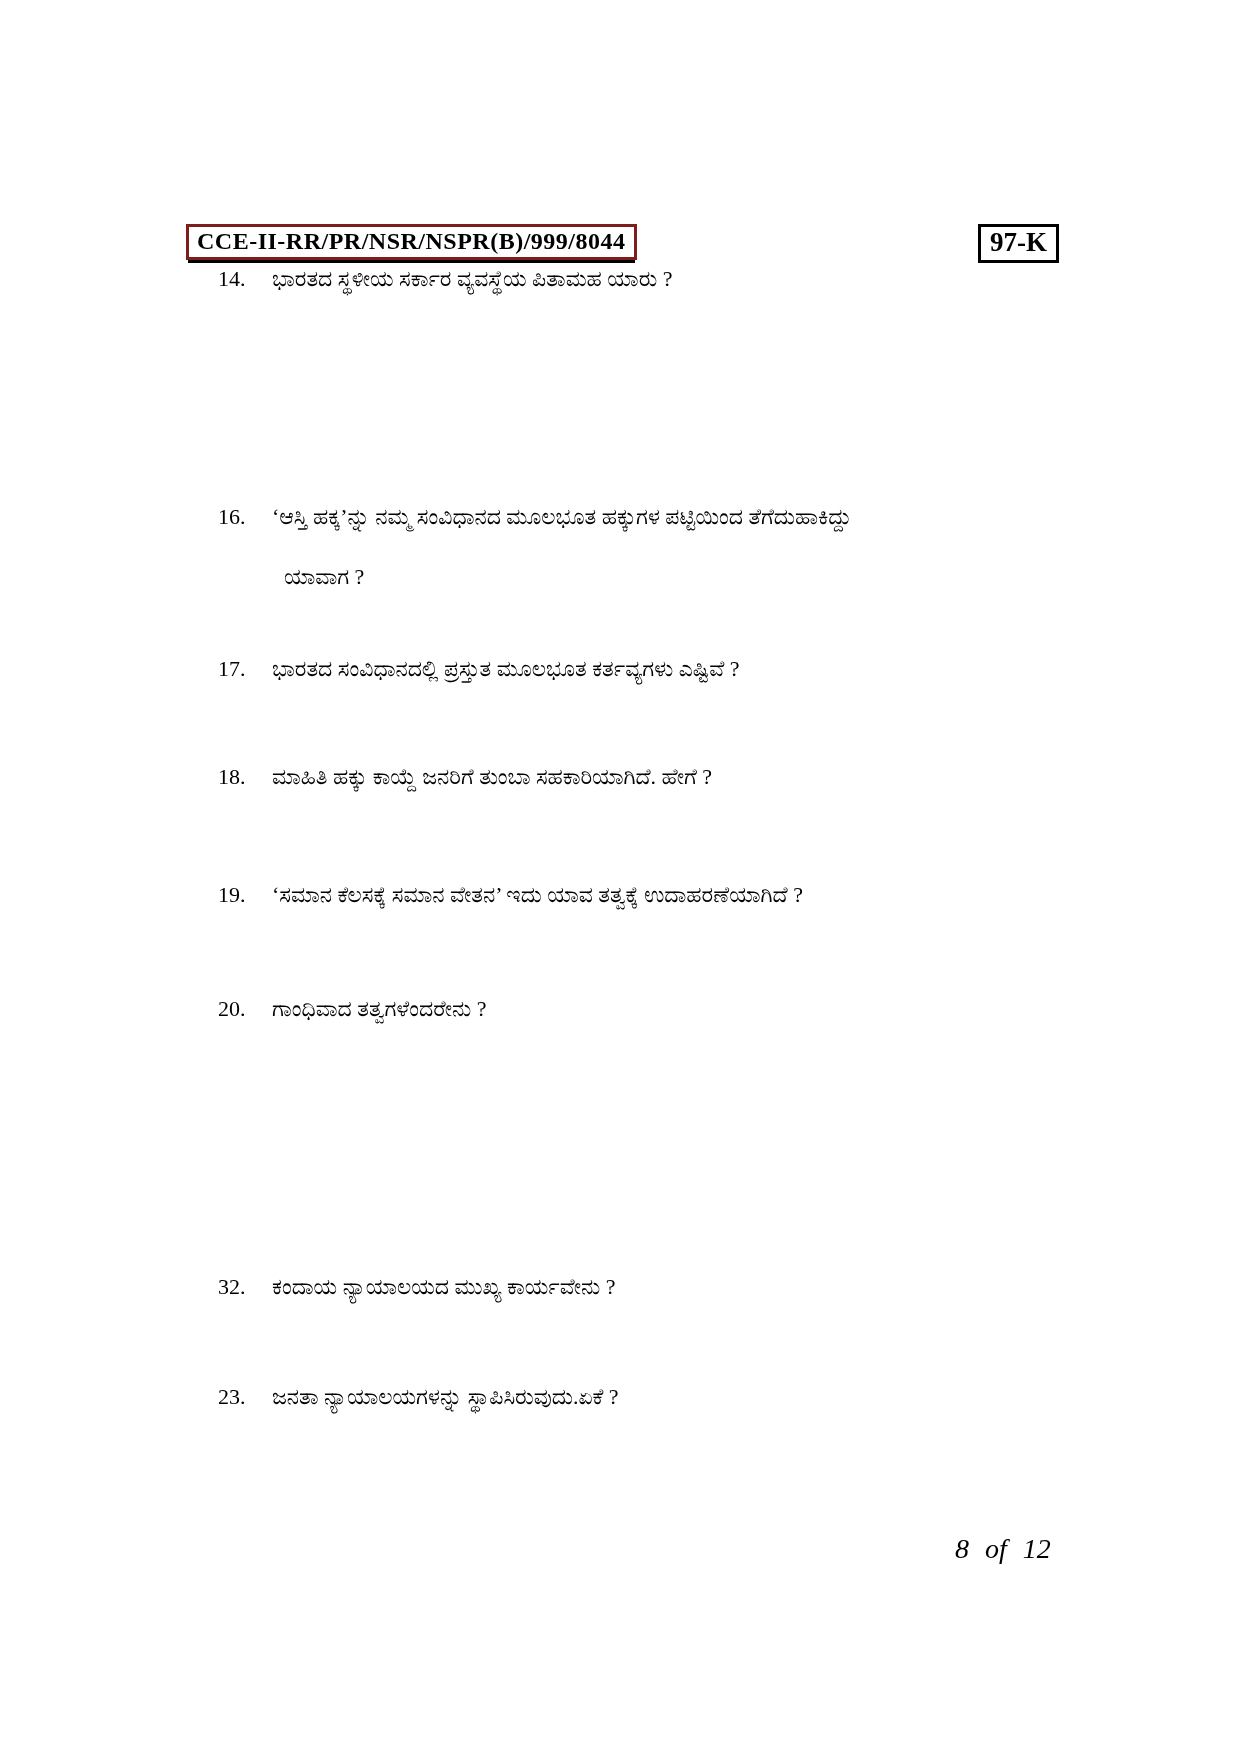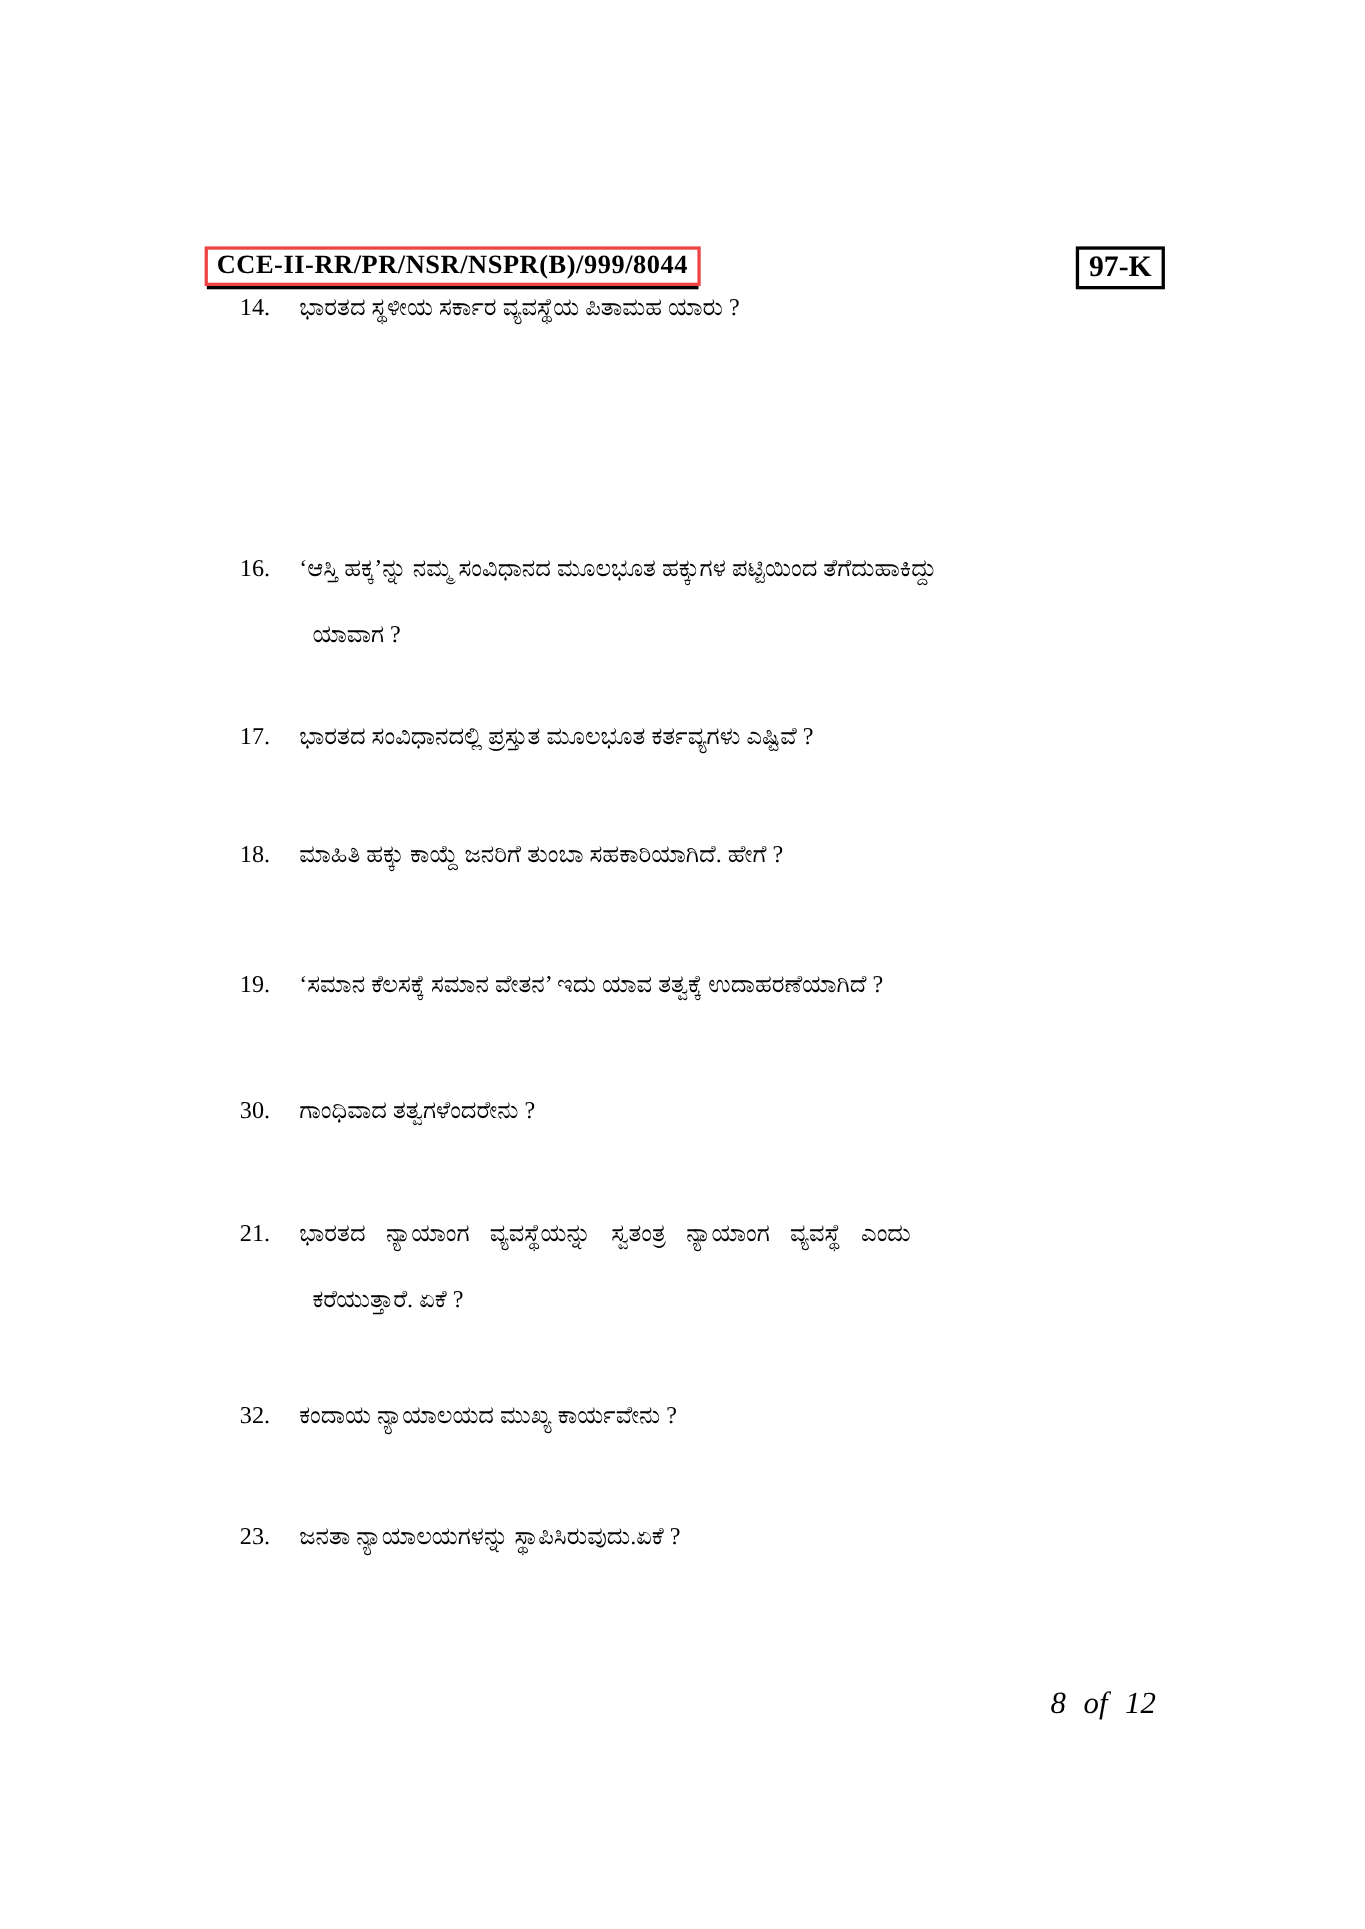--- a/index.html
+++ b/index.html
@@ -11,21 +11,21 @@
     color: #000000;
     font-family: "Liberation Serif", "DejaVu Serif", serif;
     overflow: hidden;
   }
 
   
   .code-box {
     position: absolute;
     left: 186px;
     top: 224px;
-    border: 3px solid #ef4444;
+    border: 3px solid #7f1d1d;
     box-shadow: 0 5px 0 -2px #000;
     padding: 1px 8px 2px 8px;
     font-weight: bold;
     font-size: 24px;
     letter-spacing: 0.5px;
     white-space: nowrap;
   }
   .paper-box {
     position: absolute;
     left: 978px;
@@ -108,33 +108,26 @@
   </div>
 
   <div class="q" style="top:878px">
     <span class="num">19.</span>
     <div class="qtext">
         <span class="line">‘ಸಮಾನ ಕೆಲಸಕ್ಕೆ ಸಮಾನ ವೇತನ’ ಇದು ಯಾವ ತತ್ವಕ್ಕೆ ಉದಾಹರಣೆಯಾಗಿದೆ ?</span>
       </div>
   </div>
 
   <div class="q" style="top:992px">
-    <span class="num">30.</span>
+    <span class="num">20.</span>
     <div class="qtext">
         <span class="line">ಗಾಂಧಿವಾದ ತತ್ವಗಳೆಂದರೇನು ?</span>
       </div>
   </div>
 
-  <div class="q" style="top:1104px">
-    <span class="num">21.</span>
-    <div class="qtext">
-      <span class="line spread">ಭಾರತದ ನ್ಯಾಯಾಂಗ ವ್ಯವಸ್ಥೆಯನ್ನು ಸ್ವತಂತ್ರ ನ್ಯಾಯಾಂಗ ವ್ಯವಸ್ಥೆ ಎಂದು</span>
-      <span class="line">ಕರೆಯುತ್ತಾರೆ. ಏಕೆ ?</span>
-    </div>
-  </div>
 
   <div class="q" style="top:1270px">
     <span class="num">32.</span>
     <div class="qtext">
         <span class="line">ಕಂದಾಯ ನ್ಯಾಯಾಲಯದ ಮುಖ್ಯ ಕಾರ್ಯವೇನು ?</span>
       </div>
   </div>
 
   <div class="q" style="top:1380px">
     <span class="num">23.</span>

